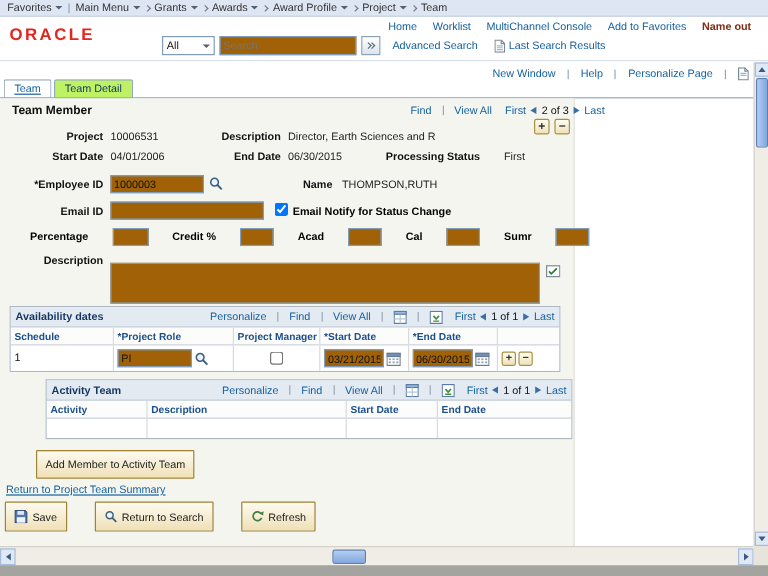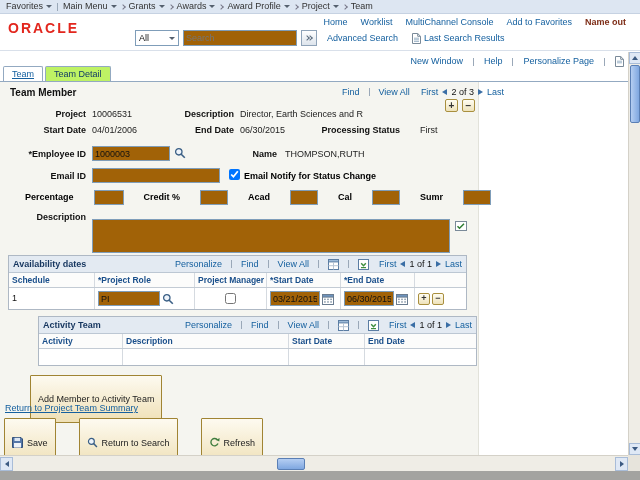--- a/index.html
+++ b/index.html
@@ -56,21 +56,21 @@
   .avail .cell:nth-child(2){width:100px;}
   .avail .cell:nth-child(3){width:72px;}
   .avail .cell:nth-child(4){width:74px;}
   .avail .cell:nth-child(5){width:74px;}
   .avail .cell:nth-child(6){width:46px;border-right:none;}
   .acty .cell:nth-child(1){width:84px;}
   .acty .cell:nth-child(2){width:166px;}
   .acty .cell:nth-child(3){width:76px;}
   .acty .cell:nth-child(4){width:107px;border-right:none;}
   .ginput{height:15px;}
-  .btn{display:inline-flex;align-items:center;gap:4px;border:1px solid #a08433;background:linear-gradient(#fdfaf0,#efe0b6);padding:18px 7px;font-size:9px;color:#222;cursor:pointer;border-radius:1px;font-family:inherit;white-space:nowrap;}
+  .btn{display:inline-flex;align-items:center;gap:4px;border:1px solid #a08433;background:linear-gradient(#fdfaf0,#efe0b6);padding:6px 7px;font-size:9px;color:#222;cursor:pointer;border-radius:1px;font-family:inherit;white-space:nowrap;}
   .vsb{position:absolute;left:628px;top:52px;width:12px;height:403px;background:#efede6;border-left:1px solid #d4d1c8;}
   .vsb .arrow{position:absolute;left:0;width:12px;height:12px;background:#dfe8f5;border:1px solid #a8bcd8;display:flex;align-items:center;justify-content:center;cursor:pointer;}
   .vthumb{position:absolute;left:1px;top:13px;width:10px;height:58px;background:linear-gradient(90deg,#b5cef2,#7fa7e0);border:1px solid #5a7fb5;border-radius:2px;cursor:grab;}
   .hsb{position:absolute;left:0;top:455px;width:628px;height:16px;background:#efede6;border-top:1px solid #d4d1c8;}
   .harrow{position:absolute;top:1px;width:13px;height:14px;background:#dfe8f5;border:1px solid #a8bcd8;display:flex;align-items:center;justify-content:center;cursor:pointer;}
   .hthumb{position:absolute;left:277px;top:2px;width:28px;height:12px;background:linear-gradient(#b5cef2,#7fa7e0);border:1px solid #5a7fb5;border-radius:2px;cursor:grab;}
   .sb-corner{position:absolute;left:628px;top:455px;width:12px;height:16px;background:#e7e4dc;}
   .bottom-strip{position:absolute;left:0;top:471px;width:640px;height:9px;background:#a3a3a0;}
   .t-up{width:0;height:0;border-left:3px solid transparent;border-right:3px solid transparent;border-bottom:4px solid #3c5a82;}
   .t-down{width:0;height:0;border-left:3px solid transparent;border-right:3px solid transparent;border-top:4px solid #3c5a82;}

